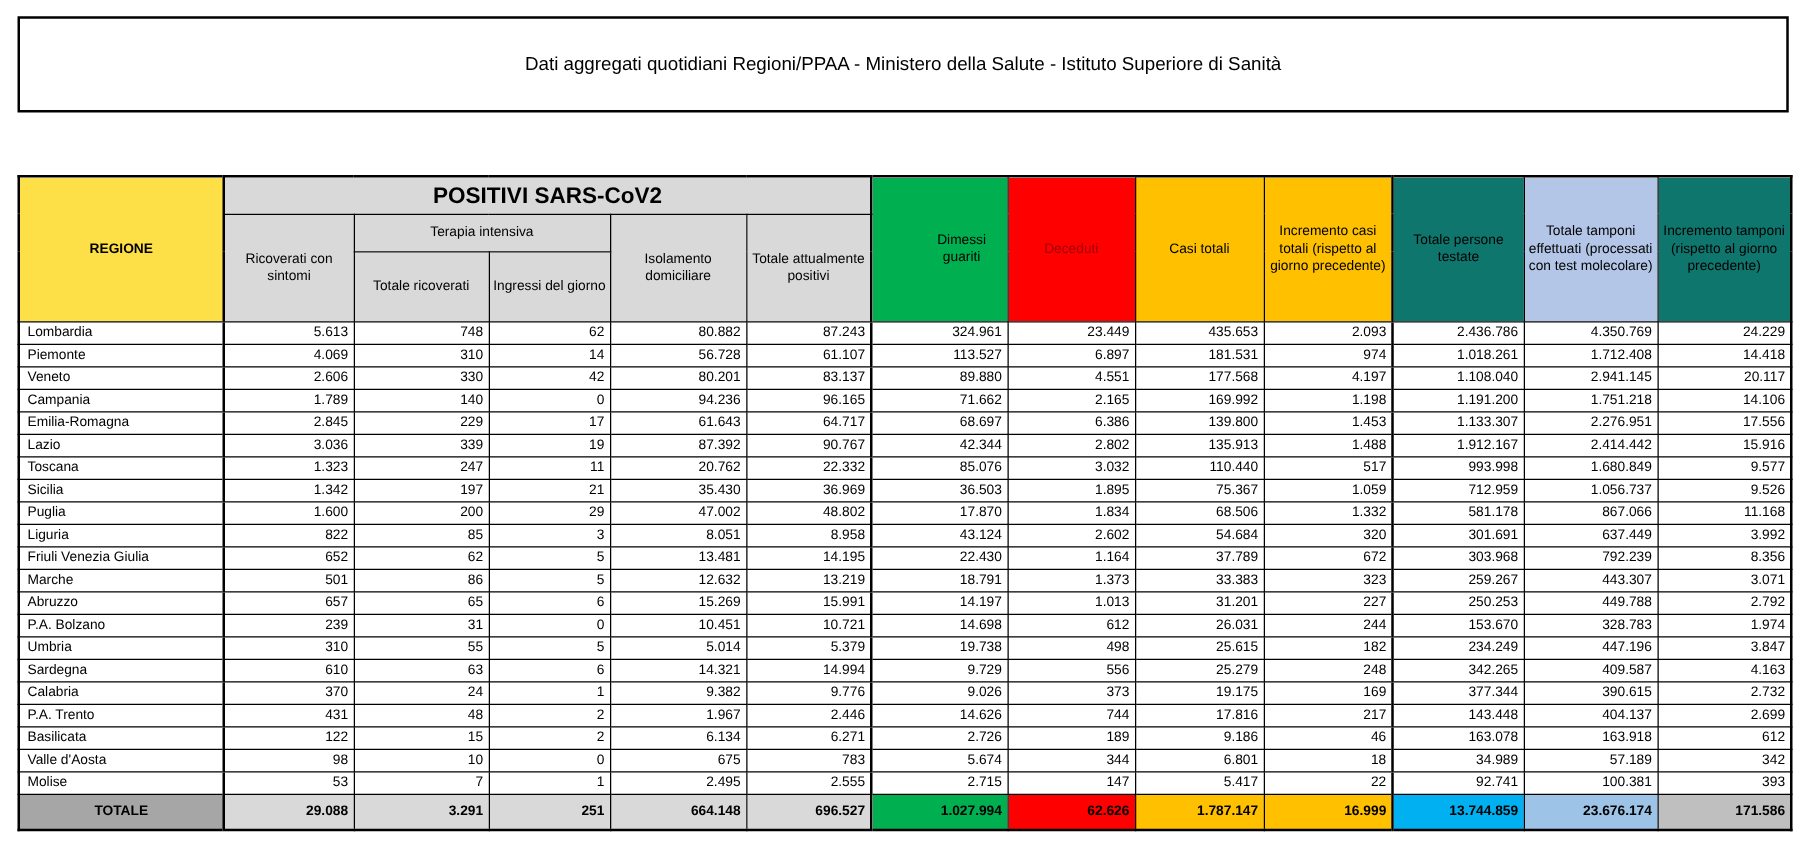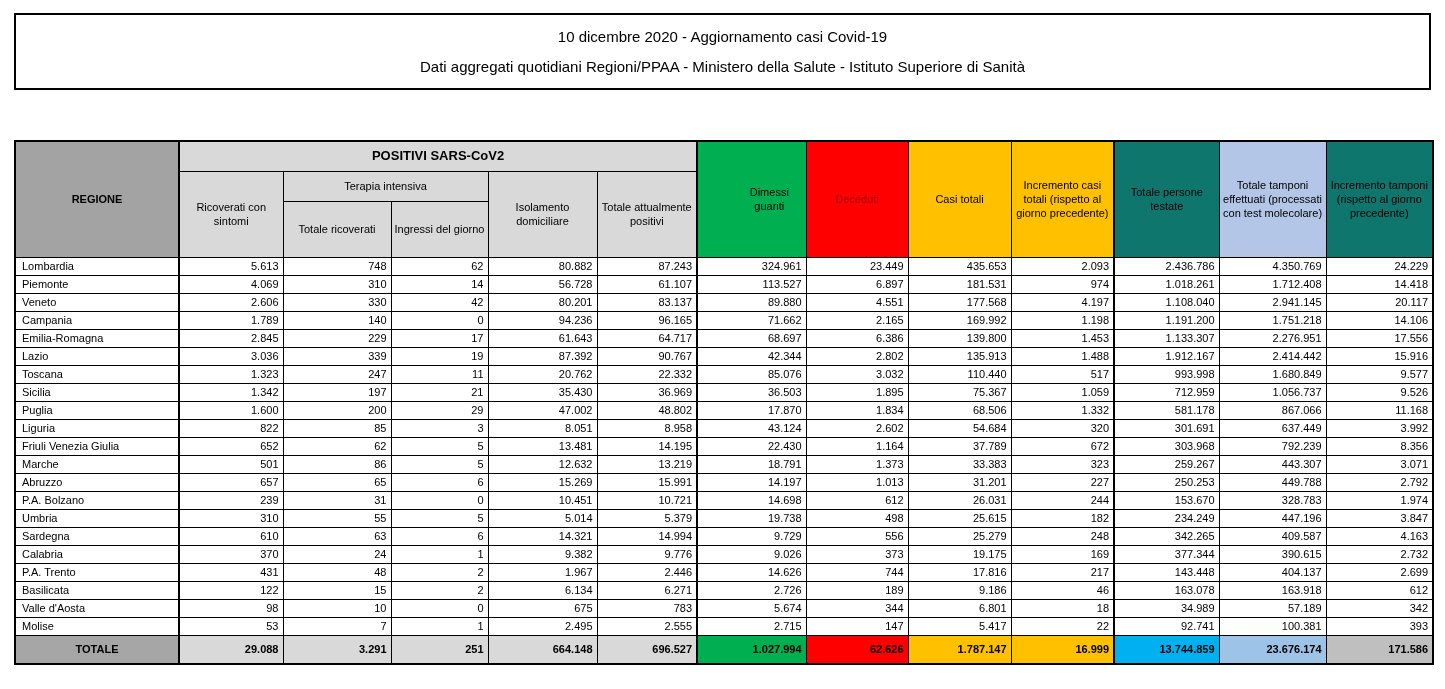--- a/index.html
+++ b/index.html
@@ -17,22 +17,22 @@
   table.covid {
     position:absolute; left:14px; top:140px; width:1418px;
     border-collapse:collapse; table-layout:fixed;
     border:2px solid #000;
   }
   th, td {
     border:1px solid #000; font-size:11px; padding:0 3px;
     overflow:hidden; vertical-align:middle;
   }
   th { font-weight:normal; text-align:center; background:#d9d9d9; line-height:1.3; }
-  th.group-top { font-weight:bold; font-size:13px; }
-  th.regione-h { background:#a3a3a3; font-weight:bold; }
+  th.group-top { font-weight:bold; font-size:18px; }
+  th.regione-h { background:#fde047; font-weight:bold; }
   tr.hr1 { height:30px; } tr.hr2 { height:30px; } tr.hr3 { height:56px; }
   tbody tr.data-row { height:18px; }
   tbody tr.data-row td { background:#fff; }
   td.region { text-align:left; padding-left:6px; }
   td.num { text-align:right; padding-right:4px; }
   .bl2 { border-left-width:2px !important; }
   th.c-green { background:#00b050;padding-left:38px; }
   th.c-red   { background:#ff0000; color:#9c0006; }
   th.c-gold  { background:#ffc000; }
   th.c-cyan  { background:#0f766e; }
@@ -46,21 +46,20 @@
   td.t-red   { background:#ff0000; }
   td.t-gold  { background:#ffc000; }
   td.t-cyan  { background:#00b0f0; }
   td.t-lblue { background:#9dc3e6; }
   td.t-gray2 { background:#bfbfbf; }
 </style>
 </head>
 <body>
 
 <div class="title-box">
-  <div>10 dicembre 2020 - Aggiornamento casi Covid-19</div>
   <div>Dati aggregati quotidiani Regioni/PPAA - Ministero della Salute - Istituto Superiore di Sanità</div>
 </div>
 
 <table class="covid">
   <colgroup>
     <col style="width:164px">
       <col style="width:104px">
       <col style="width:108px">
     <col style="width:97px">
       <col style="width:109px">

